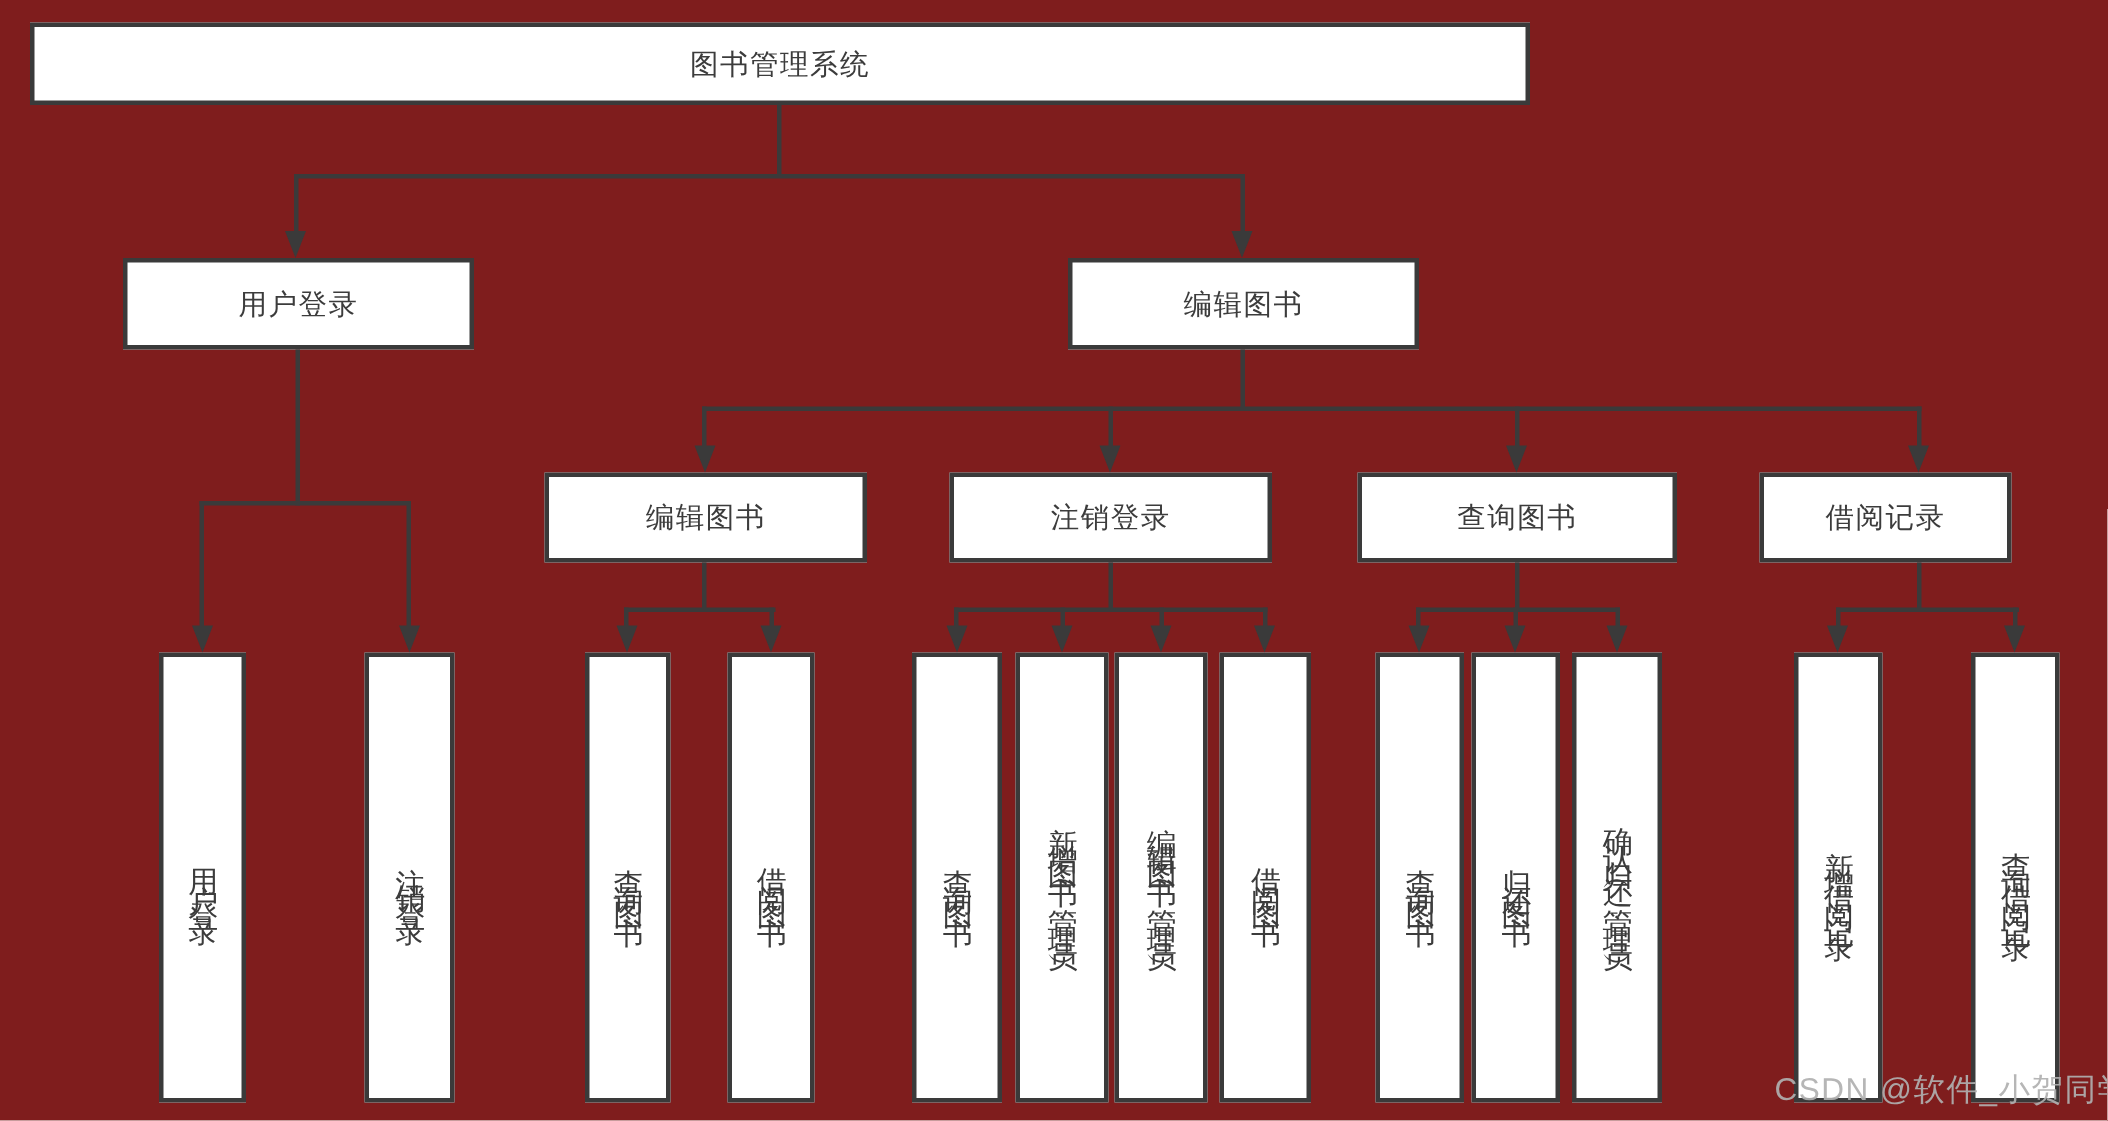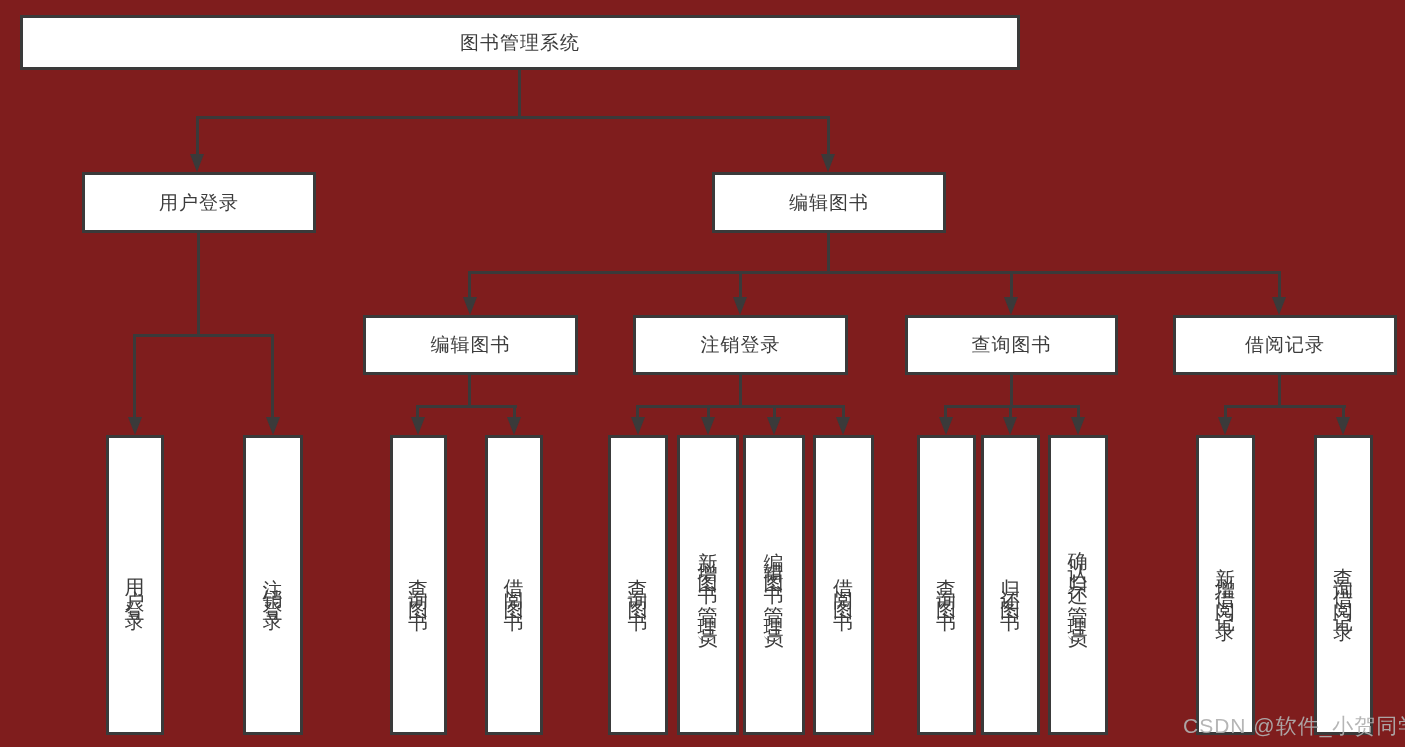--- a/index.html
+++ b/index.html
@@ -61,21 +61,21 @@
   </div>
 
   <div class="box" style="left:633px;top:315px;width:215px;height:60px;">
     <span>注销登录</span>
   </div>
 
   <div class="box" style="left:905px;top:315px;width:213px;height:60px;">
     <span>查询图书</span>
   </div>
 
-  <div class="box" style="left:1173px;top:315px;width:224px;height:60px;text-align:center;">
+  <div class="box" style="left:1173px;top:315px;width:168px;height:60px;text-align:center;">
     <span>借阅记录</span>
   </div>
 
   <div class="leaf" style="left:106px;top:435px;width:58px;height:300px;">
     <span class="vtext">用户登录</span>
   </div>
 
   <div class="leaf" style="left:243px;top:435px;width:60px;height:300px;">
     <span class="vtext">注销登录</span>
   </div>

